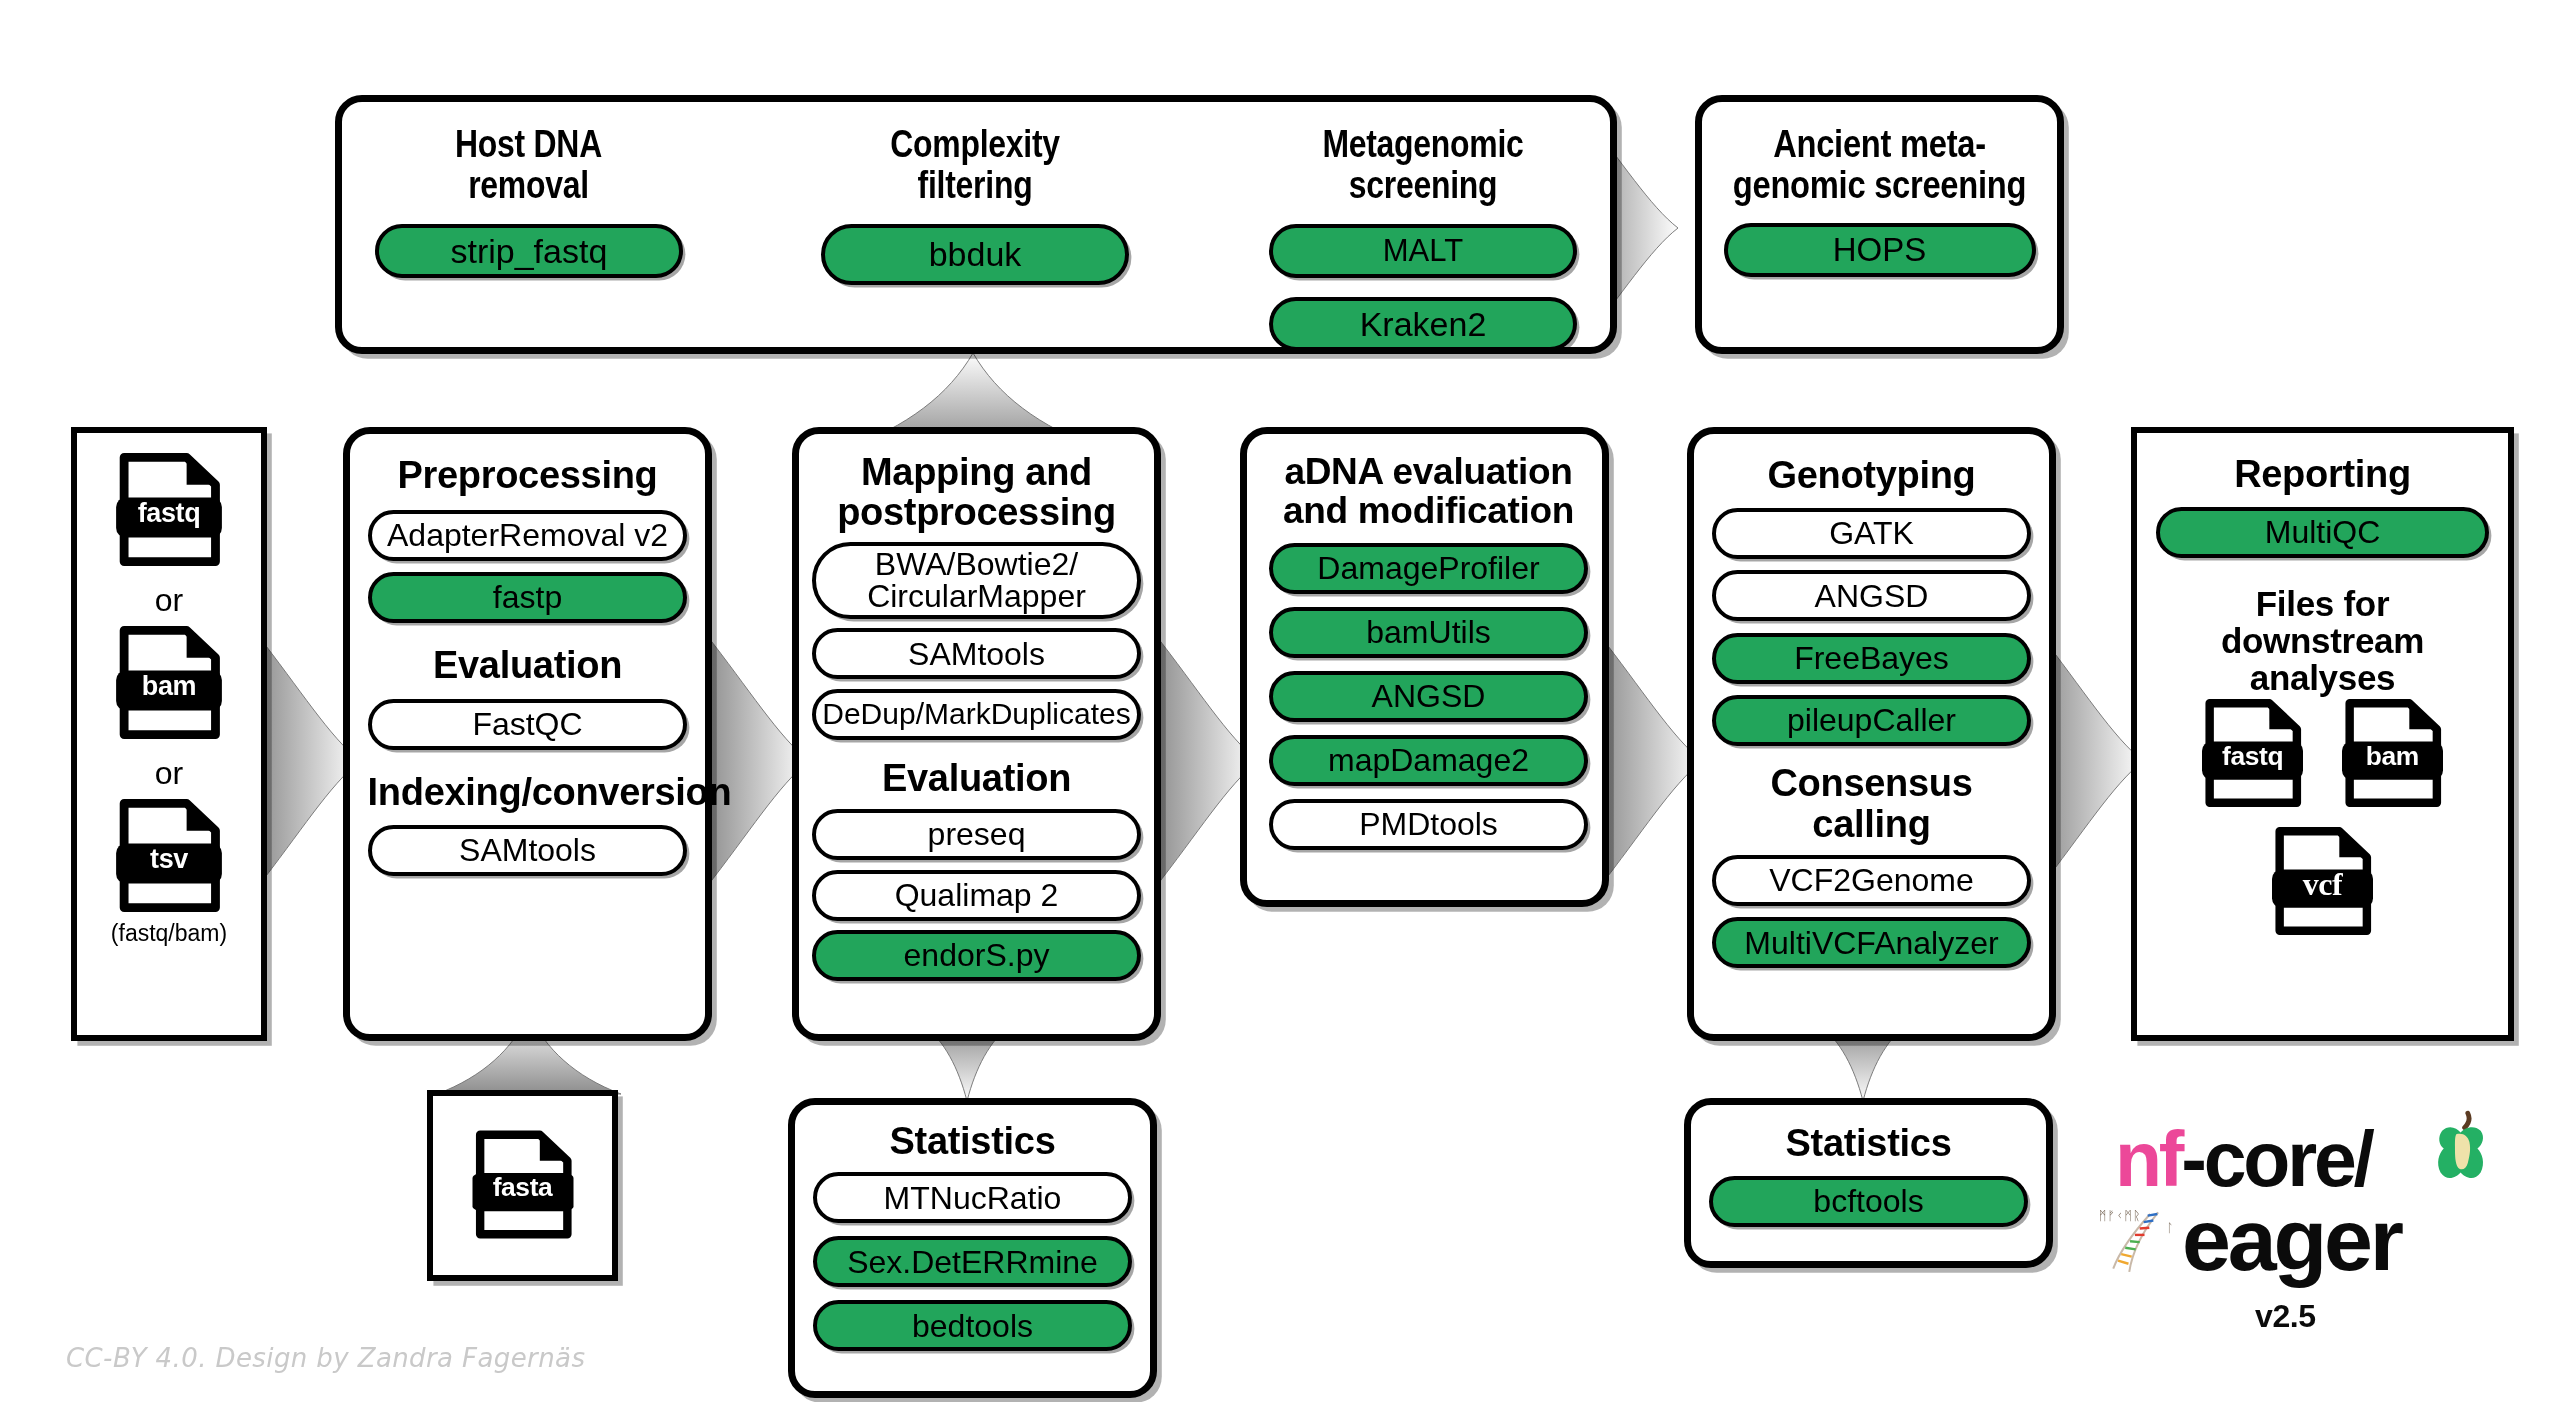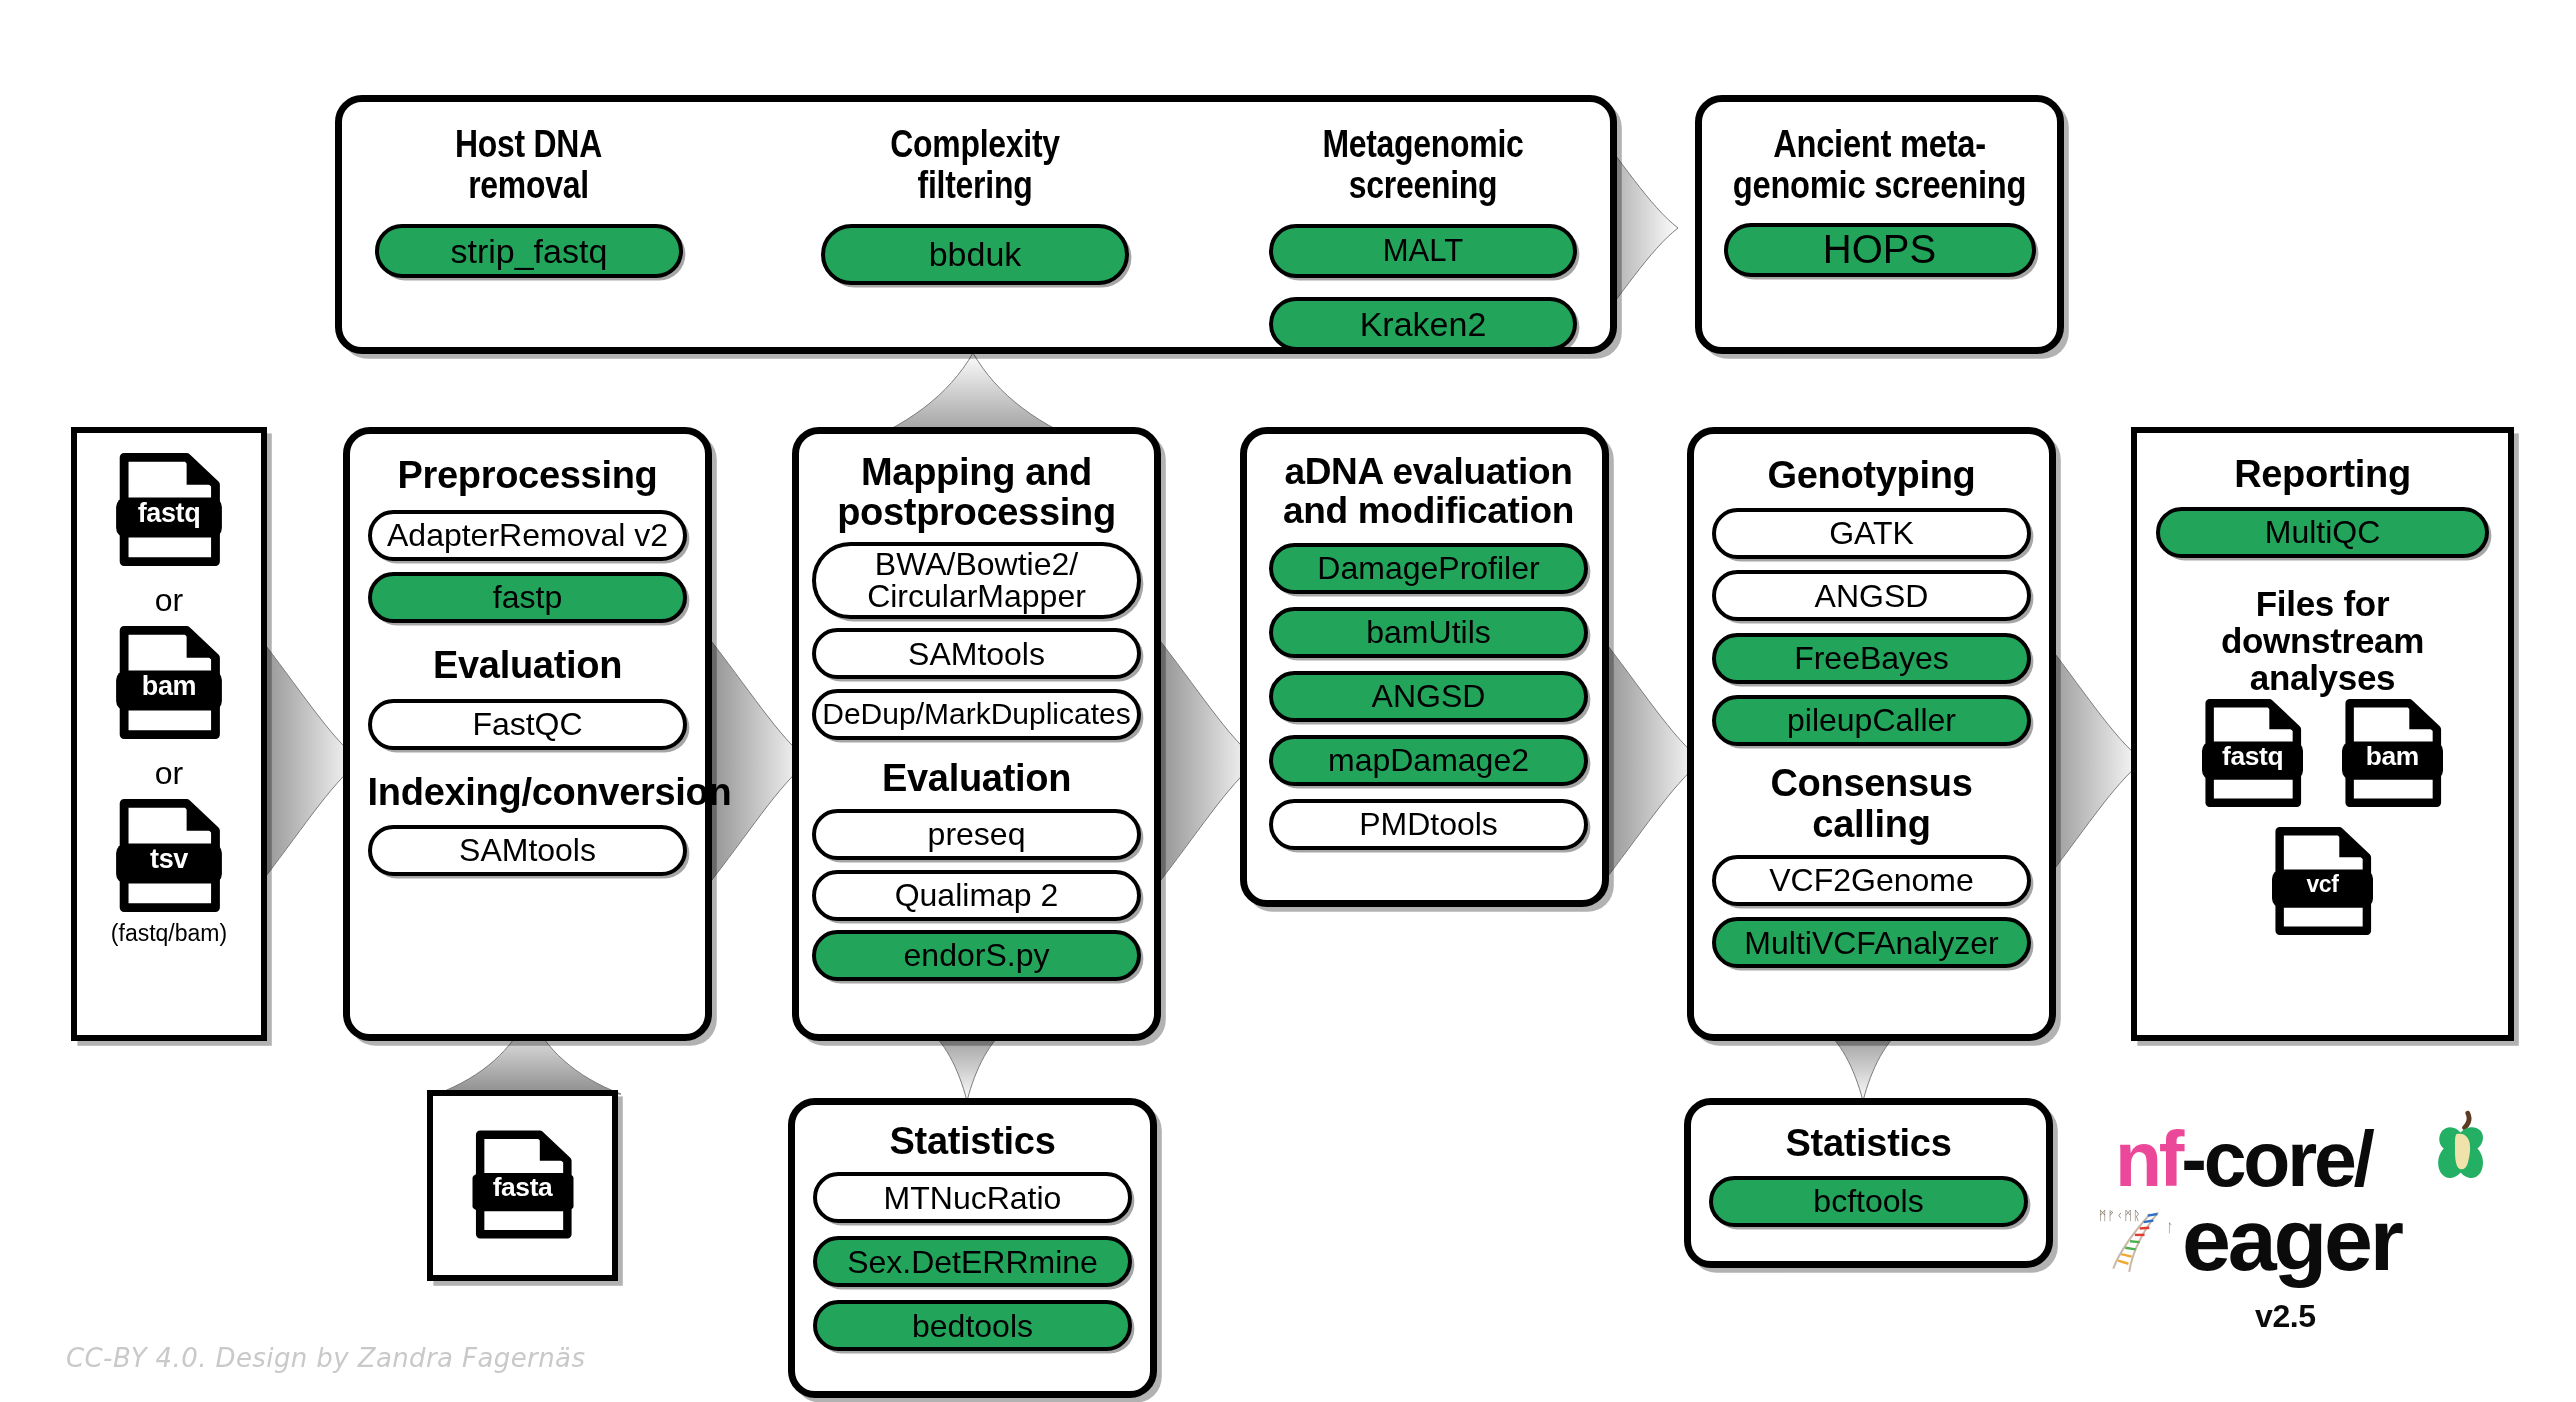--- a/index.html
+++ b/index.html
@@ -202,21 +202,21 @@
       <span>Kraken2</span>
     </div>
   </div>
 </div>
 
 <div class="box" style="left:1695px;top:95px;width:369px;height:259px;">
   <div class="boxtitle" style="margin-top:22.4px;font-size:38px;transform:scaleX(.86);transform-origin:center top;">
     <div>Ancient meta-</div>
     <div>genomic screening</div>
   </div>
-  <div class="pill green" style="margin:17.6px auto 0;width:312px;height:54px;font-size:40px;">
+  <div class="pill green" style="margin:17.6px auto 0;width:312px;height:54px;font-size:33px;">
     <span>HOPS</span>
   </div>
 </div>
 
 <div class="box square" style="left:71px;top:427px;width:196px;height:614px;">
 
   <div style="position:absolute;left:0;top:17.6px;width:100%;text-align:center;">
     
     <span class="fileicon">
       <svg width="106" height="117" viewBox="0 0 132 146" aria-hidden="true">
@@ -396,21 +396,21 @@
       </svg>
       <span class="fi-label" style="font-size:26.4px;top:53%;">bam</span>
     </span>
     <div style="margin-top:13px;">
       <span class="fileicon">
         <svg width="101" height="112" viewBox="0 0 132 146" aria-hidden="true">
           <path d="M10 8 H88 L124 42 V138 H10 Z" fill="#fff" stroke="#000" stroke-width="11" stroke-linejoin="round"></path>
           <path d="M88 8 L124 42 H88 Z" fill="#000"></path>
           <rect x="0" y="58" width="132" height="50" rx="12" fill="#000"></rect>
         </svg>
-        <span class="fi-label" style="font-size:23px;top:53%;">vcf</span>
+        <span class="fi-label" style="font-size:32px;top:53%;font-family:Liberation Serif, serif;">vcf</span>
       </span>
     </div>
   </div>
 </div>
 
 <div class="box square" style="left:427px;top:1090px;width:191px;height:191px;">
   <div style="position:absolute;left:50%;top:50%;transform:translate(-50%,-50%);">
     <span class="fileicon">
       <svg width="101" height="112" viewBox="0 0 132 146" aria-hidden="true">
         <path d="M10 8 H88 L124 42 V138 H10 Z" fill="#fff" stroke="#000" stroke-width="11" stroke-linejoin="round"></path>

